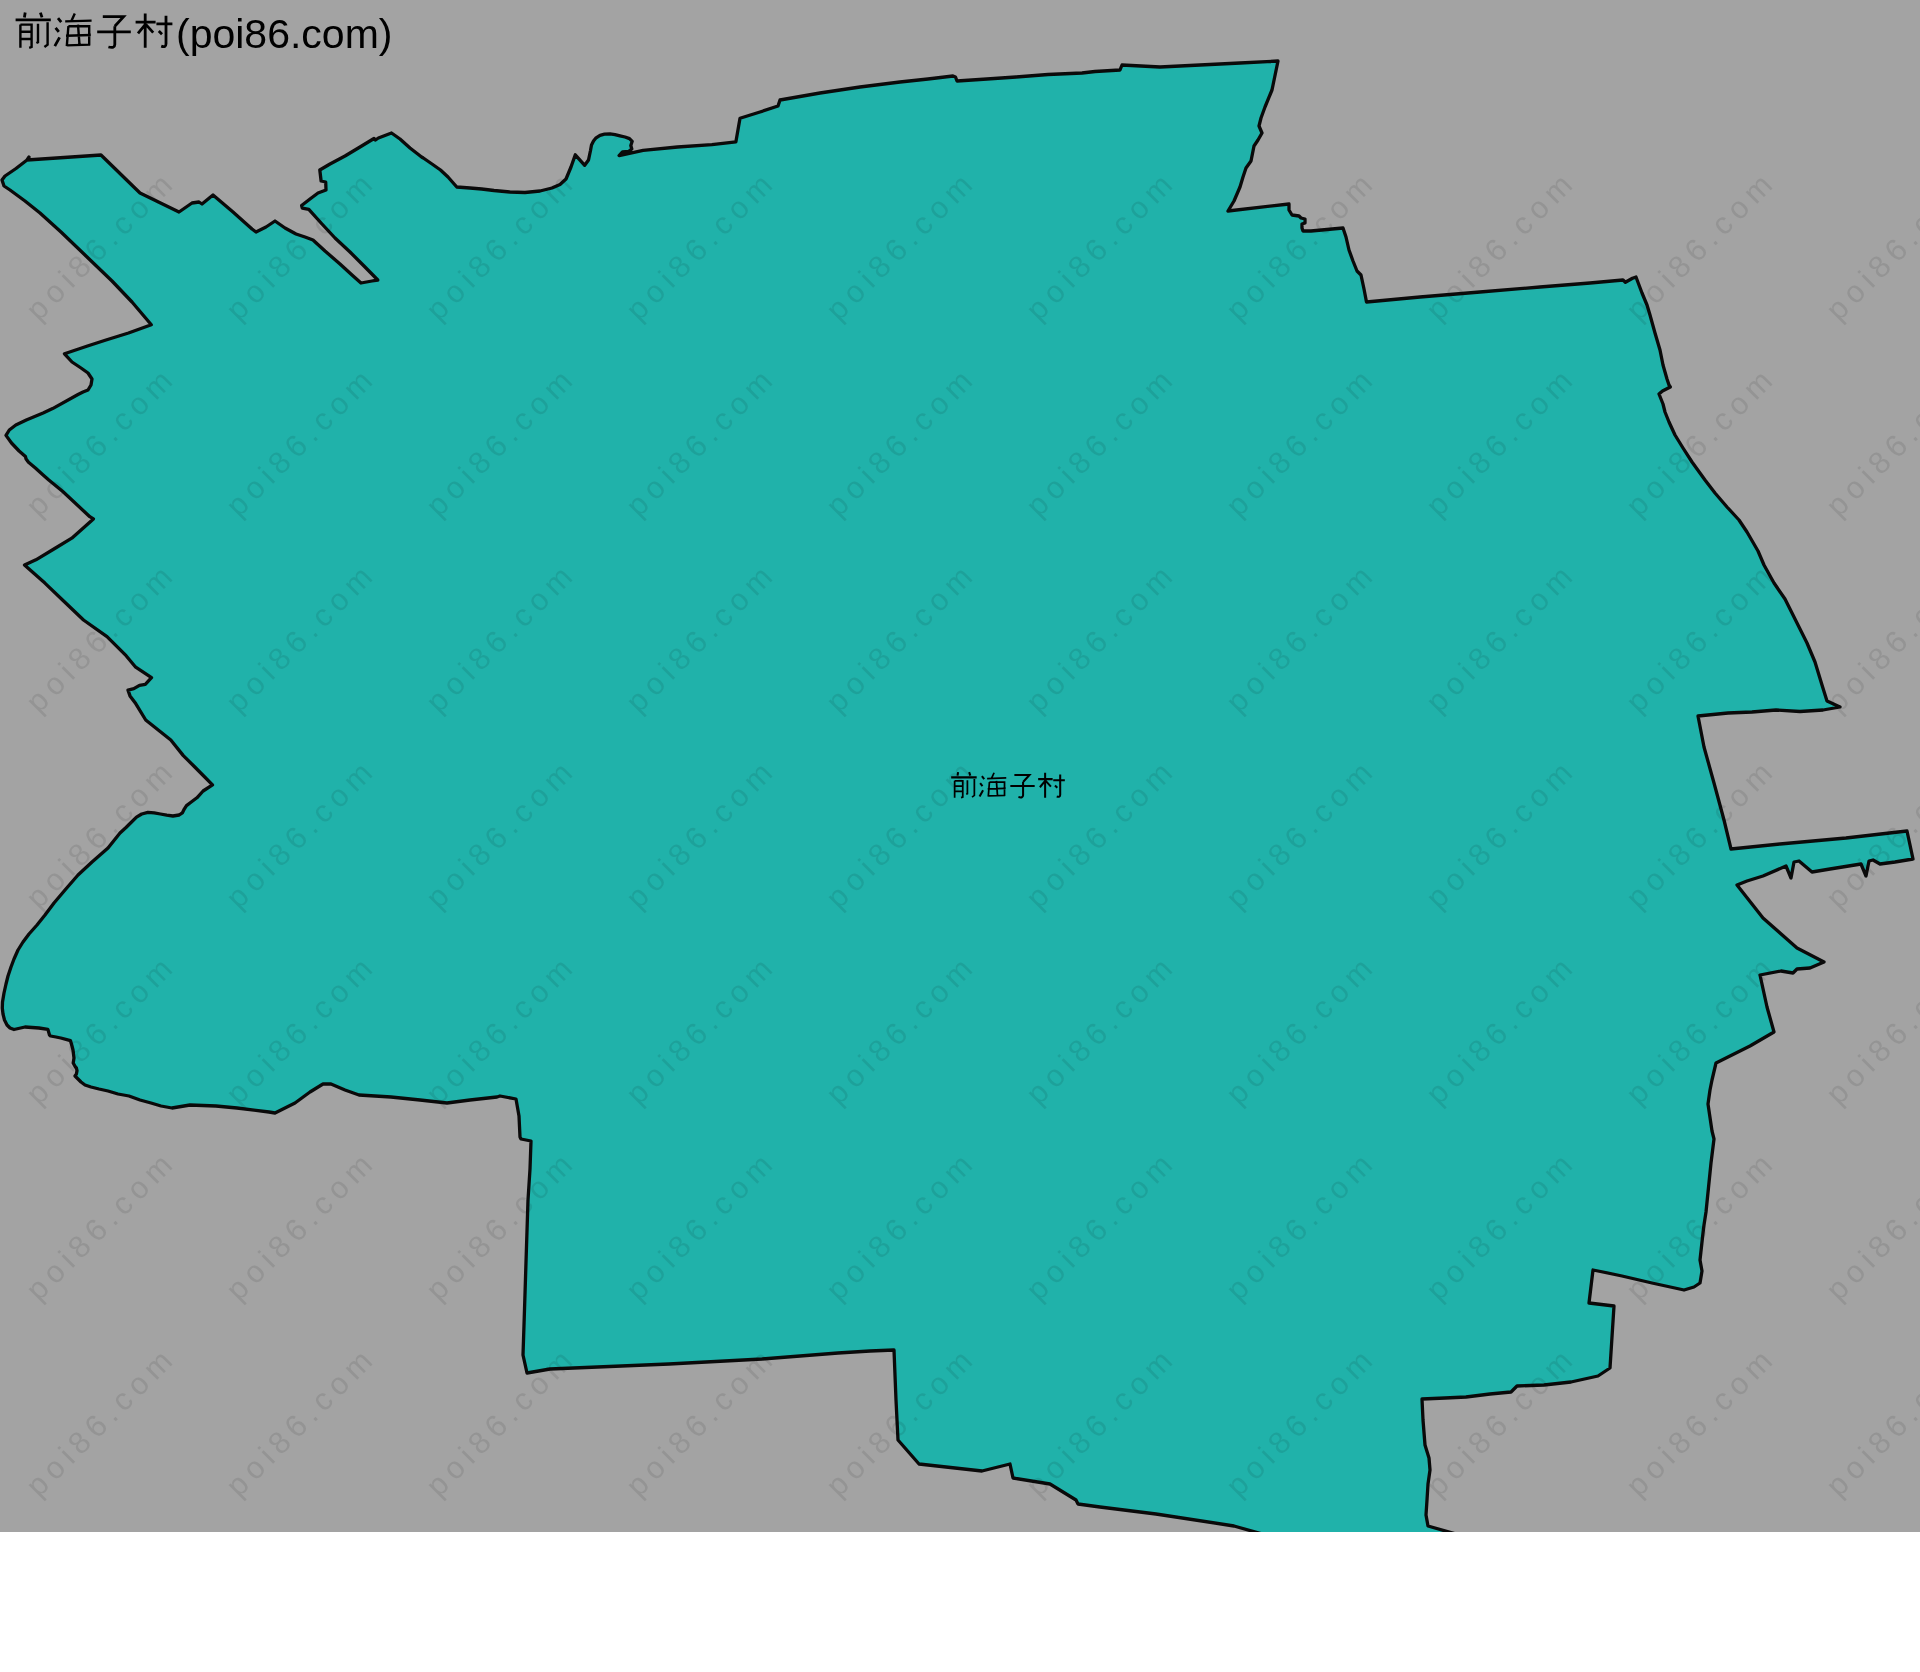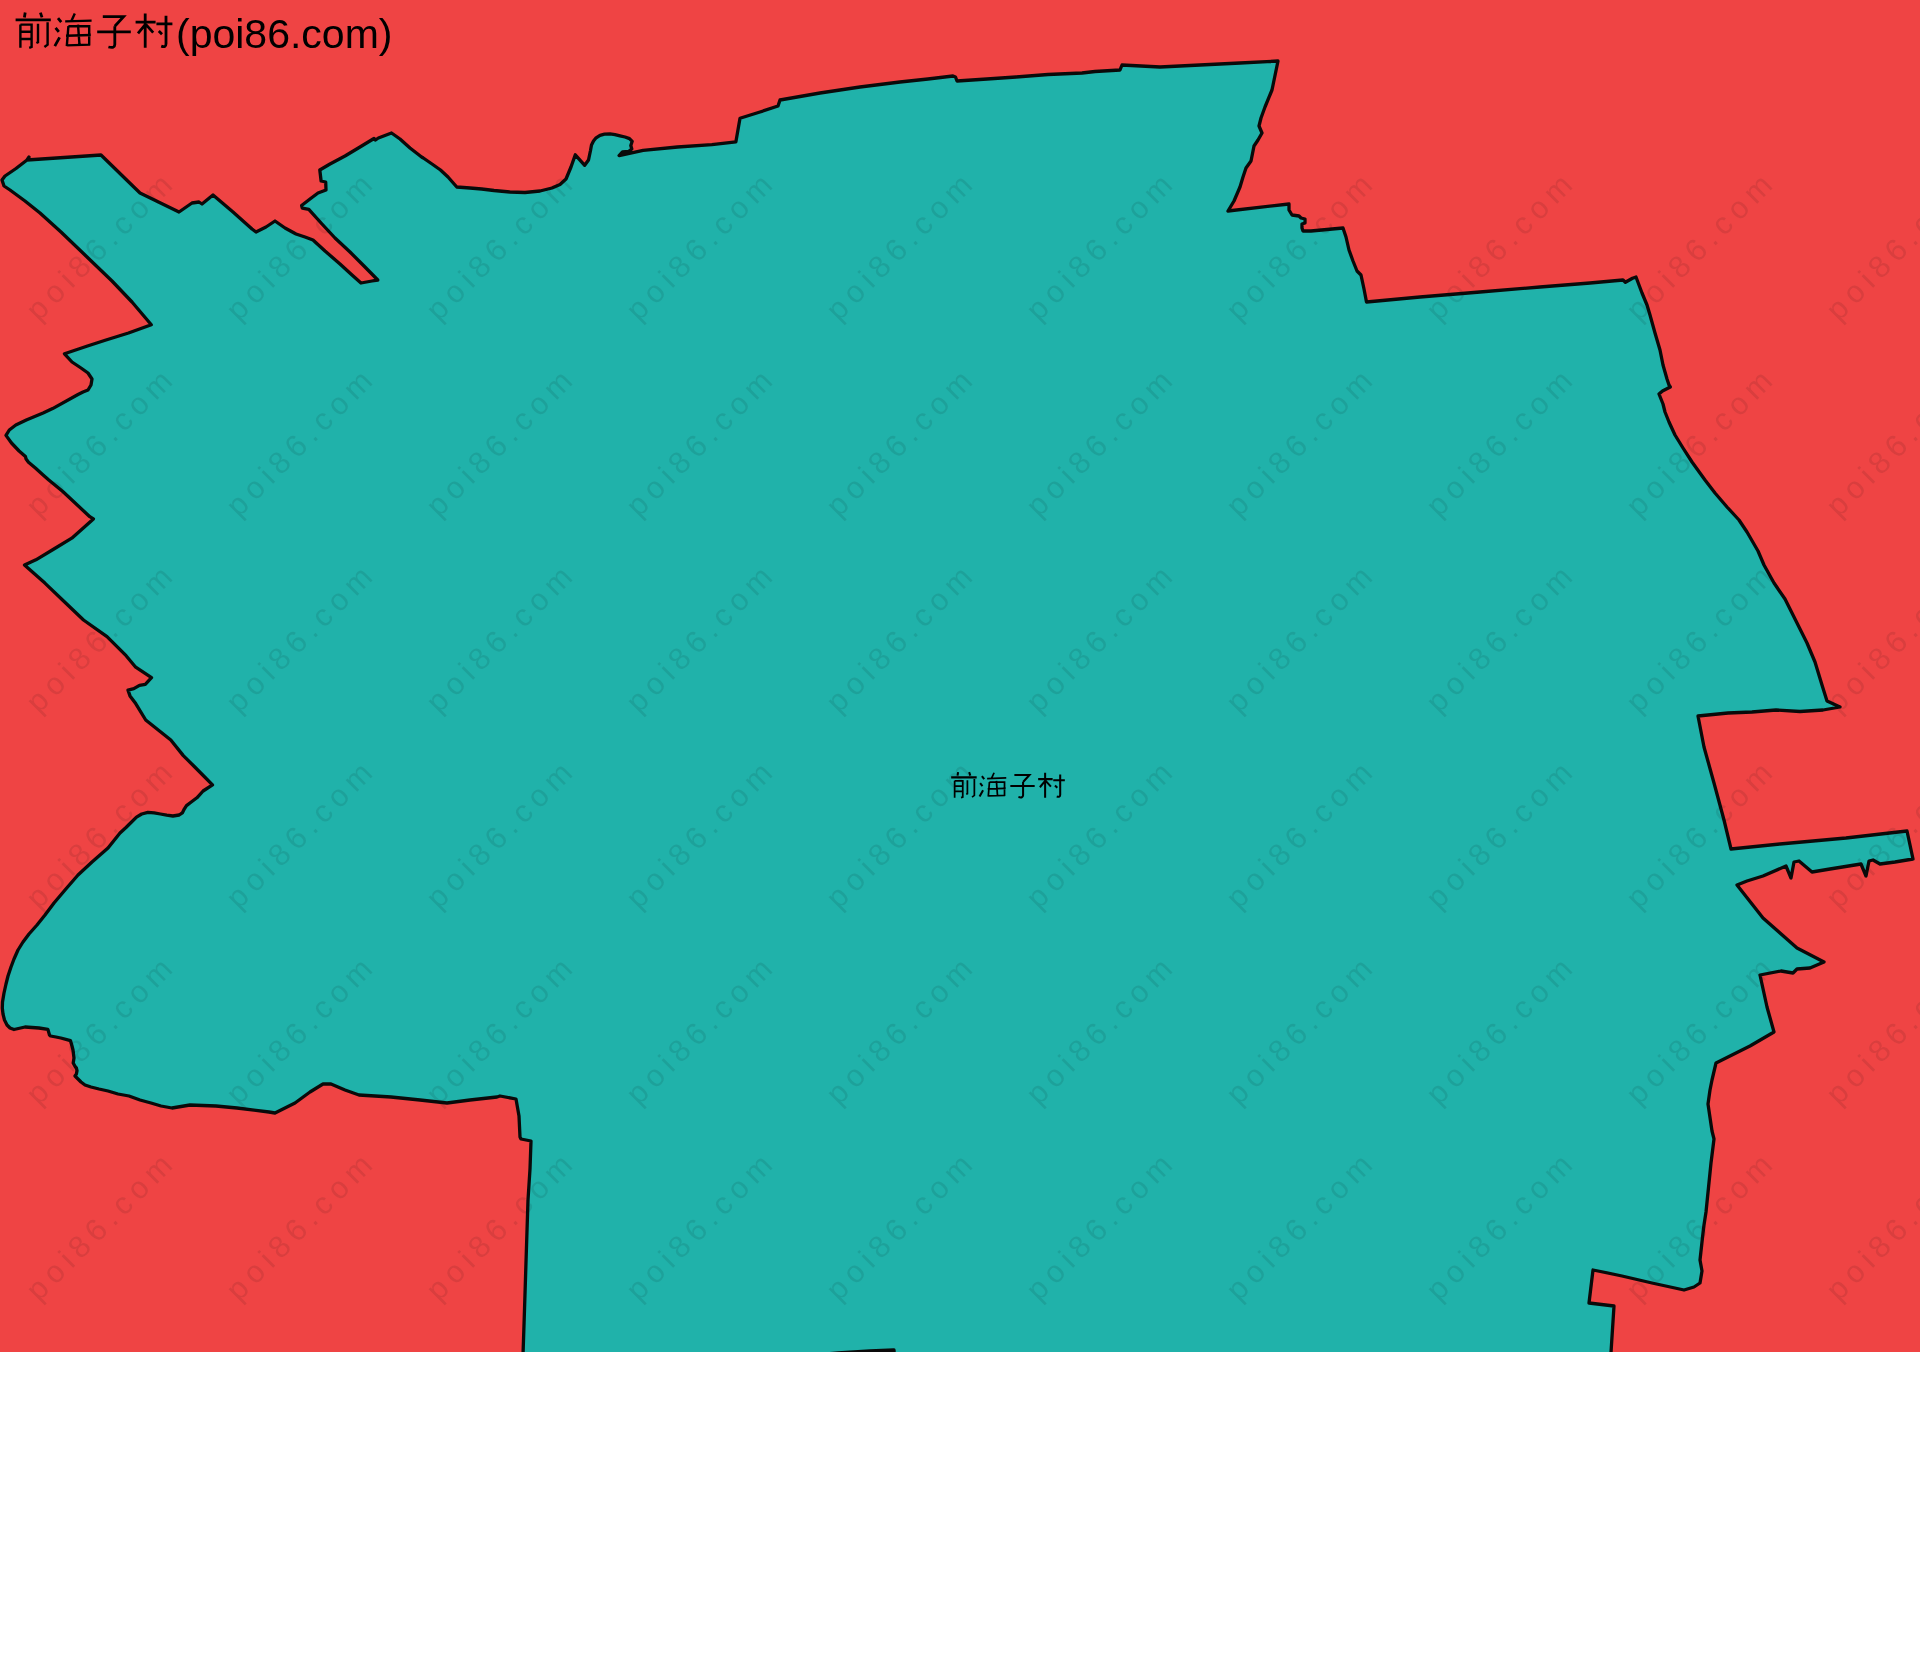--- a/index.html
+++ b/index.html
@@ -1,16 +1,16 @@
 <!DOCTYPE html>
 <html><head>
 <meta charset="utf-8">
 <style>
 html,body{margin:0;padding:0;background:#fff;}
-#page{position:relative;width:1920px;height:1352px;overflow:hidden;background:#ef4444;}
+#page{position:relative;width:1920px;height:1532px;overflow:hidden;background:#a3a3a3;}
 </style>
 </head>
 <body>
 <div id="page">
 <svg width="1920" height="1672" viewBox="0 0 1920 1672" xmlns="http://www.w3.org/2000/svg">
 <defs>
 <pattern id="wm" x="0" y="-50" width="200" height="196" patternUnits="userSpaceOnUse">
 <text x="100" y="110" font-family="Liberation Sans, sans-serif" font-size="31" letter-spacing="6" fill="rgba(0,0,0,0.095)" text-anchor="middle" transform="rotate(-45 100 98)">poi86.com</text>
 </pattern>
 <g id="qhzc" stroke="#000" fill="none">

